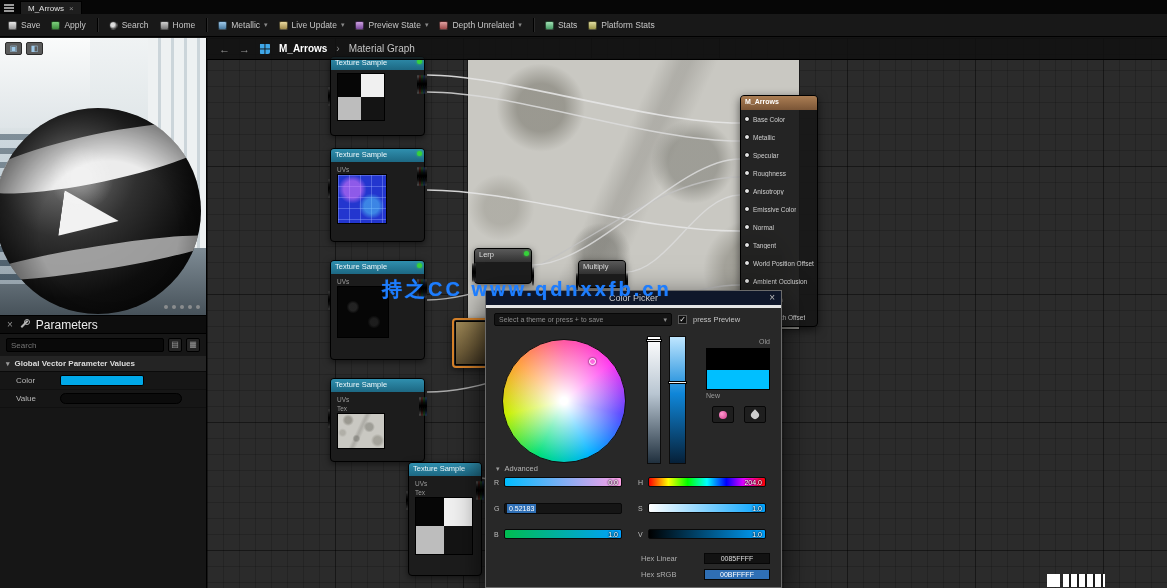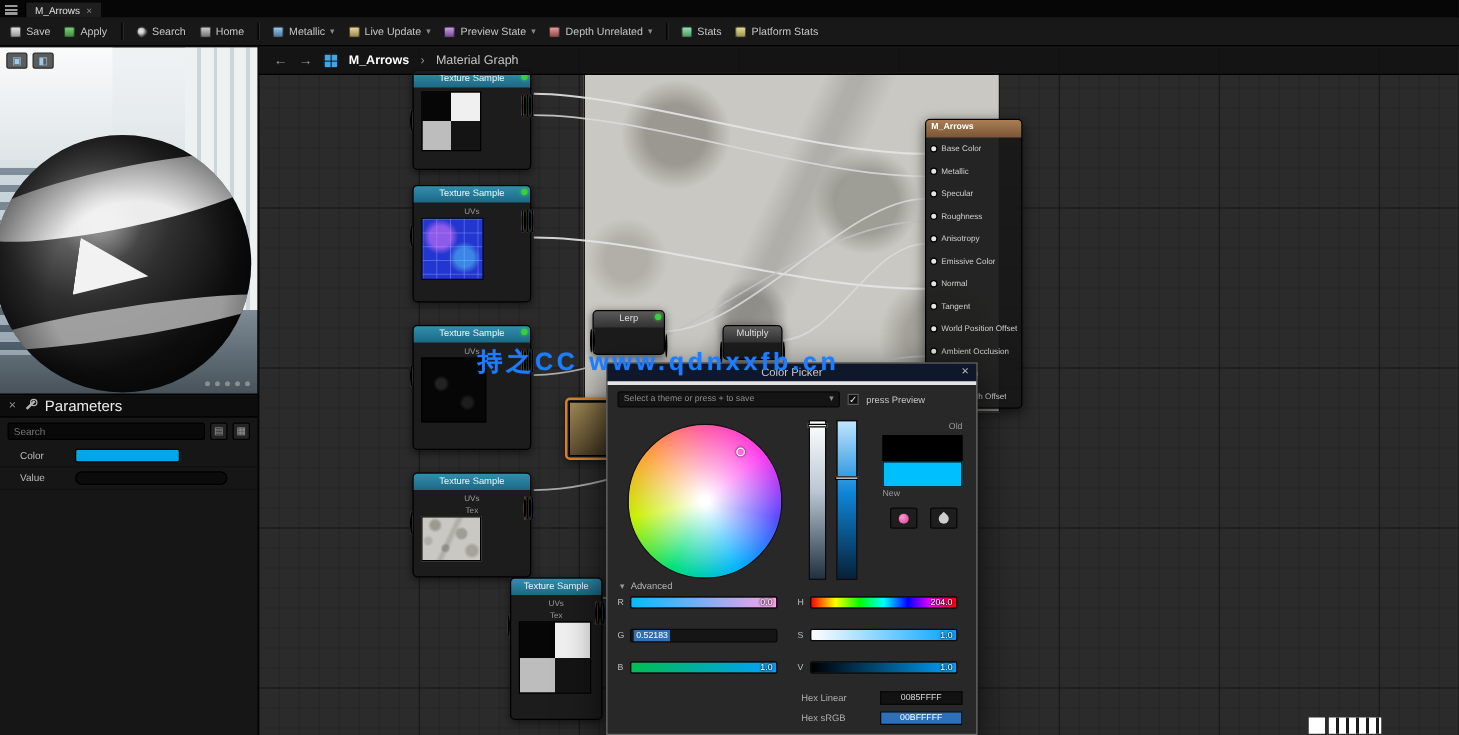--- a/index.html
+++ b/index.html
@@ -108,21 +108,21 @@
       radial-gradient(circle at 22% 18%, rgba(116,114,104,.55) 0 7%, transparent 13%),
       radial-gradient(circle at 68% 38%, rgba(106,106,98,.45) 0 9%, transparent 15%),
       radial-gradient(circle at 40% 72%, rgba(92,92,86,.4) 0 6%, transparent 11%),
       radial-gradient(circle at 86% 78%, rgba(128,126,116,.5) 0 8%, transparent 14%),
       radial-gradient(circle at 10% 55%, rgba(140,138,128,.4) 0 5%, transparent 10%),
       linear-gradient(115deg, transparent 42%, rgba(100,98,92,.25) 47% 49%, transparent 55%); }
 
   .wires { position:absolute; left:0; top:0; z-index:2; }
 
   .node { position:absolute; background:#1c1c1c; border:1px solid #000; border-radius:4px;
-    box-shadow:0 2px 7px rgba(0,0,0,.55); z-index:4;text-align:center; }
+    box-shadow:0 2px 7px rgba(0,0,0,.55); z-index:4; }
   .node-header { height:13px; font-size:7.5px; color:#eaf6fa; padding:1px 4px; border-radius:3px 3px 0 0;
     background:linear-gradient(#2f8fae,#1d6883); white-space:nowrap; overflow:hidden; }
   .node-header.gray { background:linear-gradient(#5a5a5a,#333); color:#ddd; }
   .node-body { position:relative; padding:3px 6px 4px; }
   .thumb { border:1px solid #000; }
   .t-bw { background:conic-gradient(#f0f0f0 0 25%, #141414 25% 50%, #bdbdbd 50% 75%, #060606 75%); }
   .t-normal { background-color:#2336cf;
     background-image:
       radial-gradient(circle at 30% 30%, rgba(230,120,255,.55) 0 18%, transparent 30%),
       radial-gradient(circle at 70% 65%, rgba(90,230,255,.45) 0 16%, transparent 28%),
@@ -297,20 +297,24 @@
   <div class="params-tabbar">
     <span class="params-close">×</span>
     <span class="wrench"></span>
     <span class="params-title">Parameters</span>
   </div>
   <div class="search-row">
     <input class="search-input" placeholder="Search" style="">
     <div class="mini-btn">▤</div>
     <div class="mini-btn">▦</div>
   </div>
+  <div class="group-header">
+    <span class="caret">▾</span>
+    <span>Global Vector Parameter Values</span>
+  </div>
   <div class="param-row">
     <span class="param-name">Color</span>
     <div class="color-swatch"></div>
   </div>
   <div class="param-row">
     <span class="param-name">Value</span>
     <div class="scalar-box"></div>
   </div>
 </div>
 

